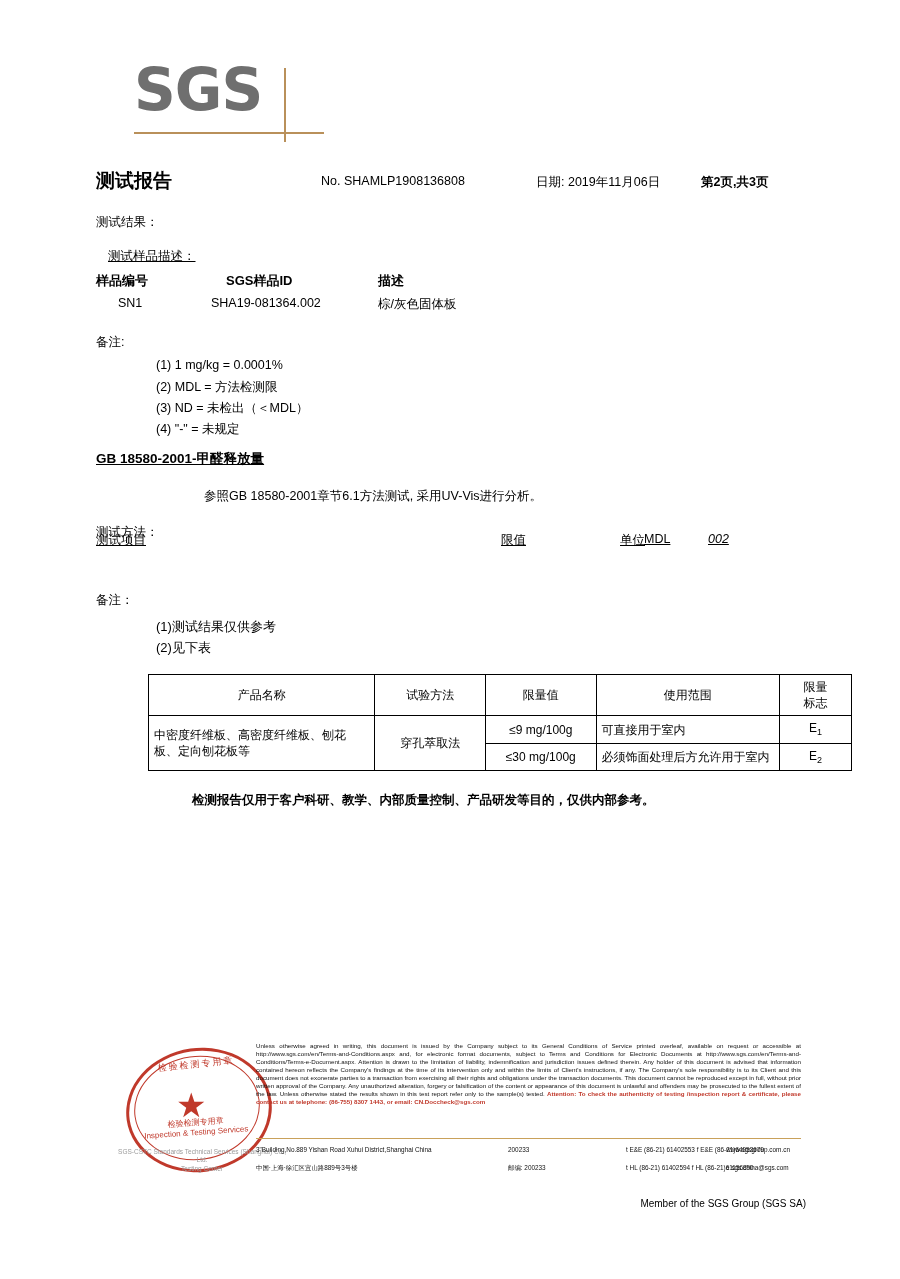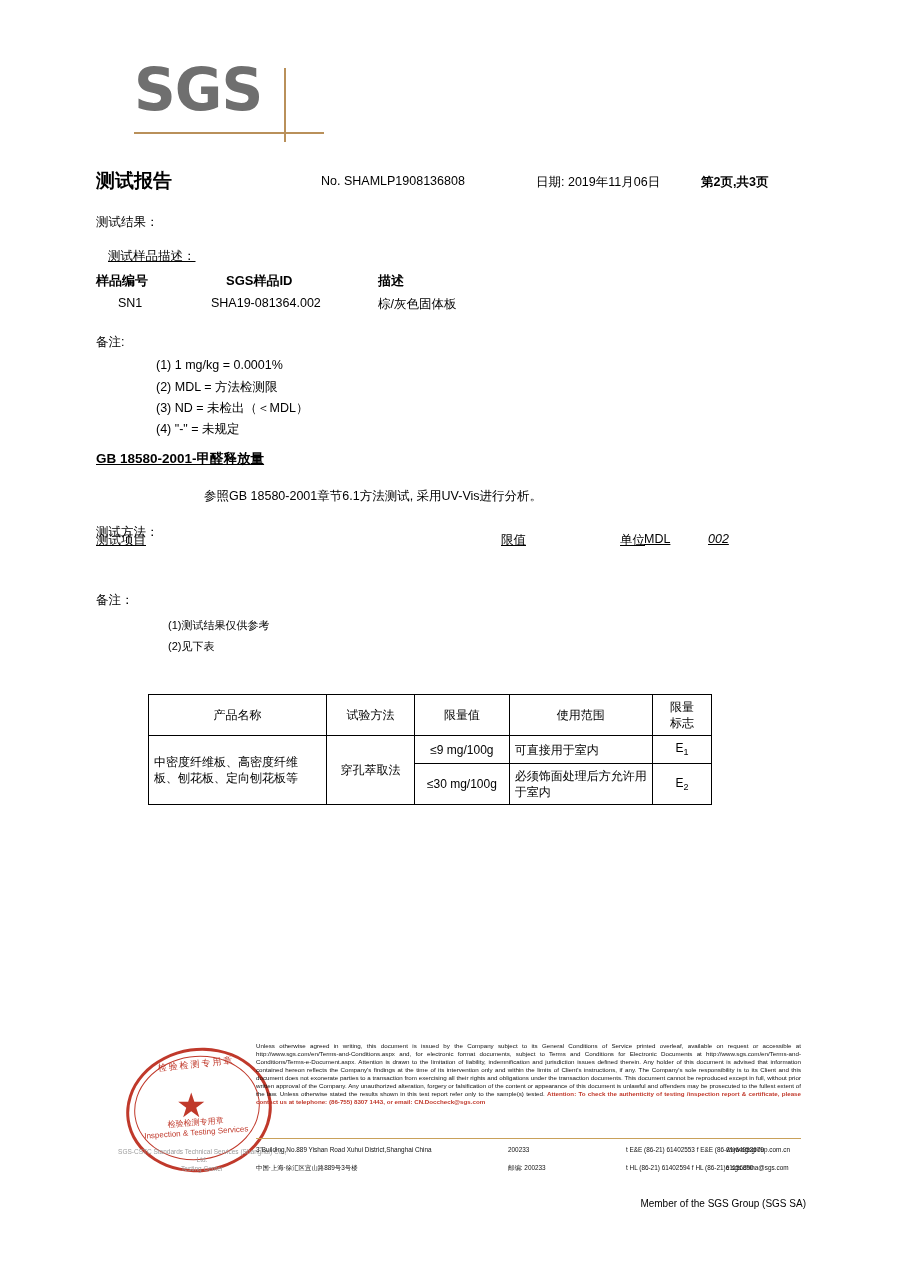--- a/index.html
+++ b/index.html
@@ -150,31 +150,30 @@
   .c-limit { position: absolute; left: 405px; }
   .c-unit  { position: absolute; left: 478px; margin-left: 46px; }
   .c-mdl   { position: absolute; left: 548px; }
   .c-002   { position: absolute; left: 612px; font-style: italic; font-weight: bold;}
   .res-val .c-limit { left: 412px; }
   .res-val .c-unit  { left: 472px; }
   .res-val .c-mdl   { left: 552px; }
   .res-val .c-002   { left: 615px; font-style: normal; font-weight: normal;}
 
   .notes2-title { left: 0; top: 552px; }
-  .note2-line { left: 60px; font-size: 11px; margin-left: 12px; }
+  .note2-line { left: 60px; font-size: 13px; }
 
   
   table.grid {
     position: absolute;
     left: 52px;
     top: 634px;
-    width: 564px;
+    width: 704px;
     border-collapse: collapse;
     font-size: 12px;
-    margin-top: 20px;
   }
   table.grid td, table.grid th {
     border: 1px solid #000;
     padding: 4px 5px;
     text-align: center;
     font-weight: normal;
     vertical-align: middle;
     line-height: 1.35;
   }
   table.grid .w1 { width: 200px; }
@@ -381,20 +380,21 @@
         <td class="w5"><span>E</span><span class="sub">1</span></td>
       </tr>
       <tr>
         <td class="w3">≤30 mg/100g</td>
         <td class="w4 left">必须饰面处理后方允许用于室内</td>
         <td class="w5"><span>E</span><span class="sub">2</span></td>
       </tr>
     </tbody>
       </table>
 
+    <div class="footnote-cn">检测报告仅用于客户科研、教学、内部质量控制、产品研发等目的，仅供内部参考。</div>
 
     <div class="stamp">
       <div class="stamp-ellipse"></div>
       <div class="stamp-ellipse2"></div>
       <div class="stamp-top">检验检测专用章</div>
       <div class="stamp-star">★</div>
       <div class="stamp-mid">
         <span>检验检测专用章</span><br>
         <span>Inspection &amp; Testing Services</span>
       </div>

